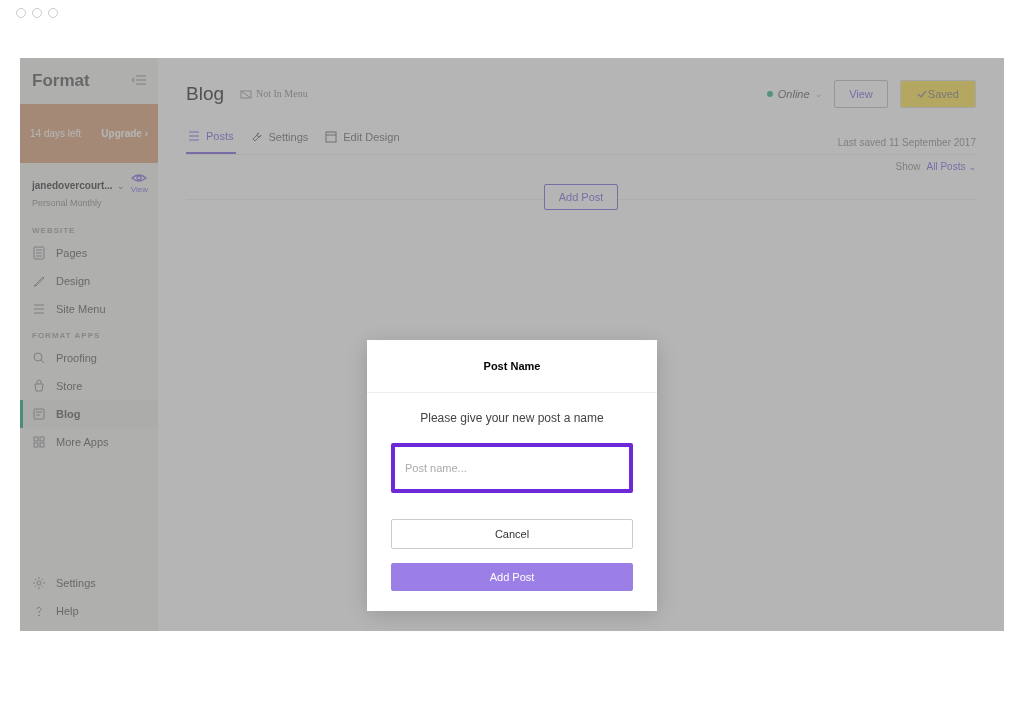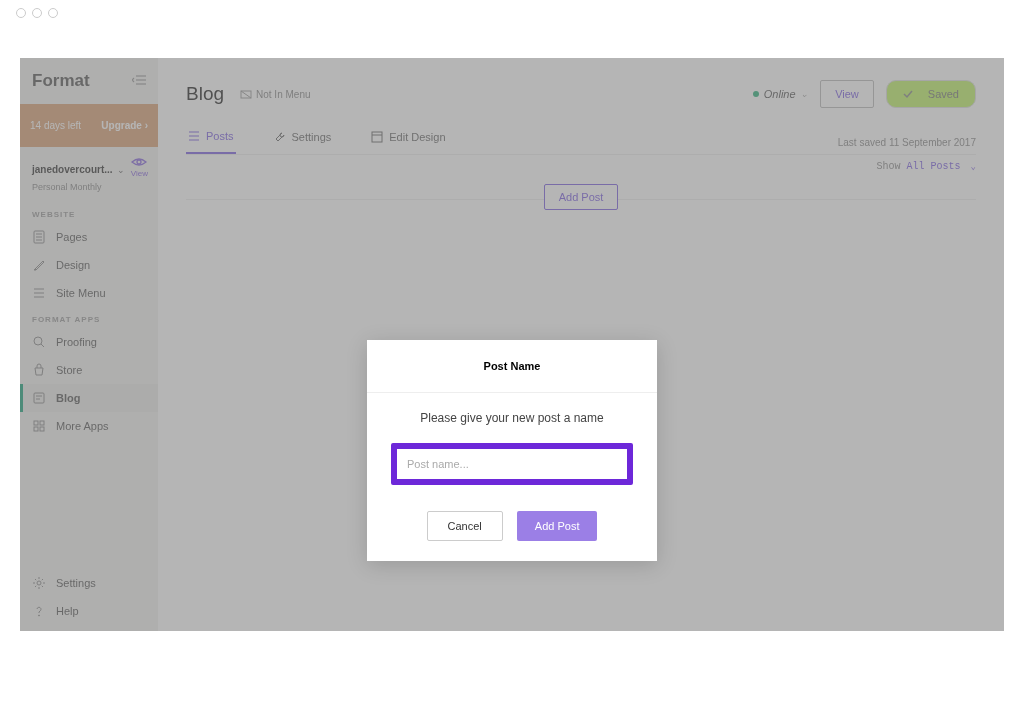--- a/index.html
+++ b/index.html
@@ -10,21 +10,21 @@
 .window-dot { width: 10px; height: 10px; border-radius: 50%; border: 1px solid #ccc; }
 
 .app { position: absolute; top: 58px; left: 20px; right: 20px; bottom: 40px; display: flex; background: #fafafa; }
 
 
 .sidebar { width: 138px; background: #f2f2f0; display: flex; flex-direction: column; position: relative; }
 .sidebar-top { display: flex; align-items: center; justify-content: space-between; padding: 13px 12px 13px 12px; }
 .brand { font-size: 17px; font-weight: 600; color: #555; }
 .collapse-icon { color: #999; }
 
-.trial-banner { background: #d9a074; color: #fff; display: flex; justify-content: space-between; align-items: flex-start; padding: 16px 10px; font-size: 10px; }
+.trial-banner { background: #d9a074; color: #fff; display: flex; justify-content: space-between; align-items: flex-start; padding: 24px 10px; font-size: 10px; }
 .trial-upgrade { font-weight: 600; }
 
 .account-row { padding: 10px 10px 4px 12px; display: flex; align-items: center; justify-content: space-between; }
 .account-name { font-size: 10px; font-weight: 600; color: #333; }
 .account-chev { color: #666; font-size: 9px; }
 .view-eye { color: #8564dc; display: flex; flex-direction: column; align-items: center; }
 .view-eye .lbl { font-size: 8px; margin-top: 2px; }
 .plan-name { font-size: 9px; color: #888; padding: 0 12px 10px 12px; }
 
 .section-label { font-size: 8px; letter-spacing: 1px; color: #9a9a9a; padding: 8px 12px 4px 12px; font-weight: 600; }
@@ -33,53 +33,53 @@
 .nav-icon { width: 14px; height: 14px; display: inline-flex; align-items: center; justify-content: center; color: #888; }
 .nav-icon svg { width: 14px; height: 14px; }
 
 .sidebar-footer { margin-top: auto; padding-bottom: 6px; }
 
 
 .main { flex: 1; background: #fff; position: relative; padding: 22px 28px 0 28px; }
 .page-header { display: flex; align-items: center; justify-content: space-between; margin-bottom: 22px; }
 .page-left { display: flex; align-items: center; gap: 16px; }
 .page-title { font-size: 19px; font-weight: 500; color: #222; }
-.not-in-menu { font-size: 10px; color: #888; display: flex; align-items: flex-end; gap: 4px; }
+.not-in-menu { font-size: 10px; color: #888; display: flex; align-items: flex-start; gap: 4px; font-family: Liberation Serif, serif; }
 .page-right { display: flex; align-items: center; gap: 12px; }
 .status-online { font-size: 11px; color: #555; display: flex; align-items: center; gap: 5px; font-style: italic; }
 .status-dot { width: 6px; height: 6px; border-radius: 50%; background: #2ab27b; }
 .btn-outline { border: 1px solid #bbb; background: #fff; color: #7a5de0; padding: 7px 14px; font-size: 11px; border-radius: 2px; cursor: pointer; }
-.btn-saved { border: 1px solid #ddd; background: #bef264; color: #777; padding: 7px 16px; font-size: 11px; border-radius: 10px; display: flex; align-items: center; gap: 15px; }
+.btn-saved { border: 1px solid #ddd; background: #fde047; color: #777; padding: 7px 16px; font-size: 11px; border-radius: 2px; display: flex; align-items: center; gap: 1px; }
 
 .tab-row { display: flex; align-items: center; justify-content: space-between; border-bottom: 1px solid #eee; }
-.tabs { display: flex; gap: 36px; }
+.tabs { display: flex; gap: 13px; }
 .tab { display: flex; align-items: center; gap: 6px; font-size: 11px; color: #666; padding: 0 2px 10px 2px; cursor: pointer; }
 .tab.active { color: #7a5de0; border-bottom: 2px solid #7a5de0; font-weight: 500; }
 .tab-icon { width: 12px; height: 12px; }
 .last-saved { font-size: 10px; color: #888; }
 
-.filter-row { display: flex; justify-content: flex-end; align-items: center; gap: 6px; padding: 6px 0 12px 0; font-size: 10px; color: #888; font-family: Liberation Mono, monospace; }
-.filter-link { color: #7a5de0; display: flex; align-items: center; gap: 10px; }
+.filter-row { display: flex; justify-content: flex-end; align-items: center; gap: 6px; padding: 6px 0 12px 0; font-size: 10px; color: #888; }
+.filter-link { color: #7a5de0; display: flex; align-items: center; gap: 3px; }
 
 .add-post-row { display: flex; justify-content: center; border-bottom: 1px solid #eee; position: relative; top: -11px; }
 .btn-add-post { border: 1px solid #7a5de0; color: #7a5de0; background: #fff; padding: 6px 14px; font-size: 11px; border-radius: 2px; cursor: pointer; position: relative; top: 11px; }
 
 .empty-state { text-align: center; margin-top: 62px; }
 .empty-icon { width: 24px; height: 24px; margin: 0 auto 12px auto; color: #bbb; }
 .empty-text { font-size: 18px; color: #333; }
 
 
 .overlay { position: absolute; inset: 0; background: rgba(120,120,120,0.55); }
 .modal { position: absolute; top: 282px; left: 50%; transform: translateX(-50%); width: 290px; background: #fff; box-shadow: 0 4px 20px rgba(0,0,0,0.15); }
 .modal-header { text-align: center; padding: 20px; font-size: 11px; font-weight: 700; border-bottom: 1px solid #eee; }
 .modal-body { padding: 18px 24px 20px 24px; text-align: center; }
 .modal-instruction { font-size: 12px; color: #444; margin-bottom: 18px; }
-.modal-input { width: 100%; border: 6px solid #6d28d9; padding: 9px 10px; font-size: 11px; border-radius: 2px; color: #333; }
+.modal-input { width: 100%; border: 4px solid #6d28d9; padding: 15px 10px; font-size: 11px; border-radius: 2px; color: #333; }
 .modal-input::placeholder { color: #aaa; }
-.modal-actions { display: flex; justify-content: center; gap: 14px; margin-top: 26px; }
+.modal-actions { display: flex; justify-content: center; gap: 14px; margin-top: 26px; flex-direction: column; }
 .btn-cancel { border: 1px solid #ccc; background: #fff; color: #333; padding: 8px 20px; font-size: 11px; border-radius: 2px; cursor: pointer; }
 .btn-primary { border: none; background: #9b7fe6; color: #fff; padding: 8px 18px; font-size: 11px; border-radius: 2px; cursor: pointer; }
 </style>
 </head>
 <body>
 
 <div class="window-frame">
   <div class="window-controls">
     <div class="window-dot"></div>
     <div class="window-dot"></div>

